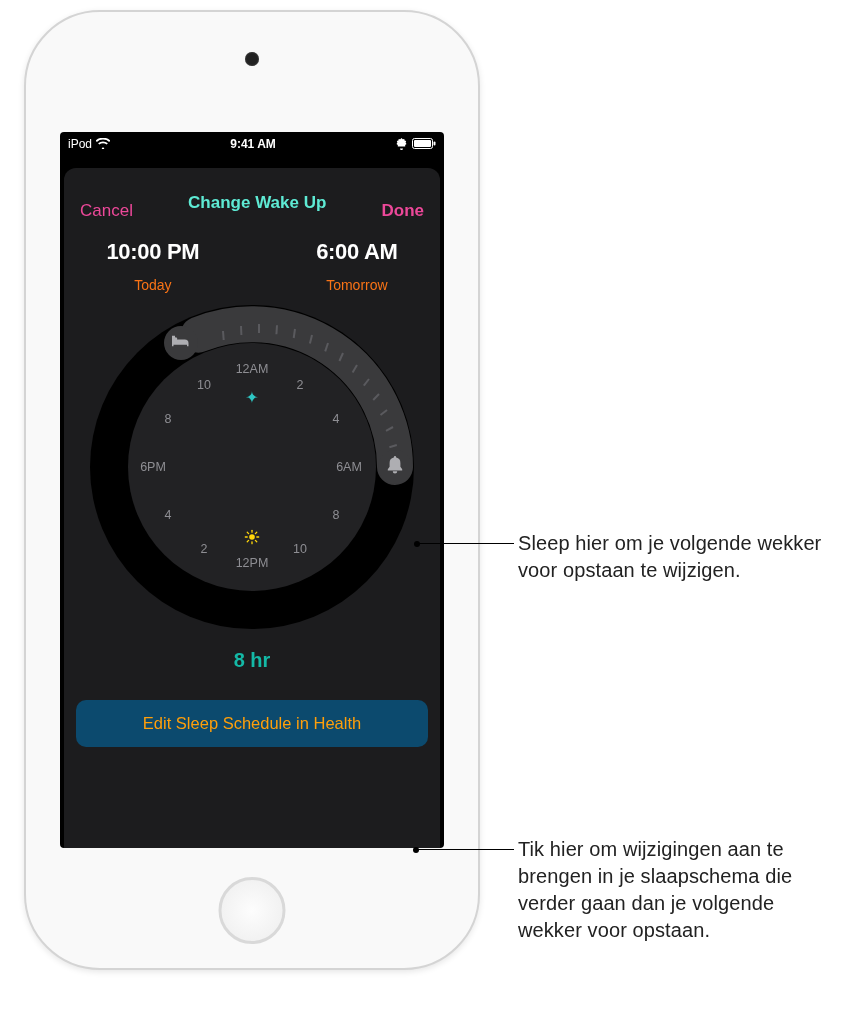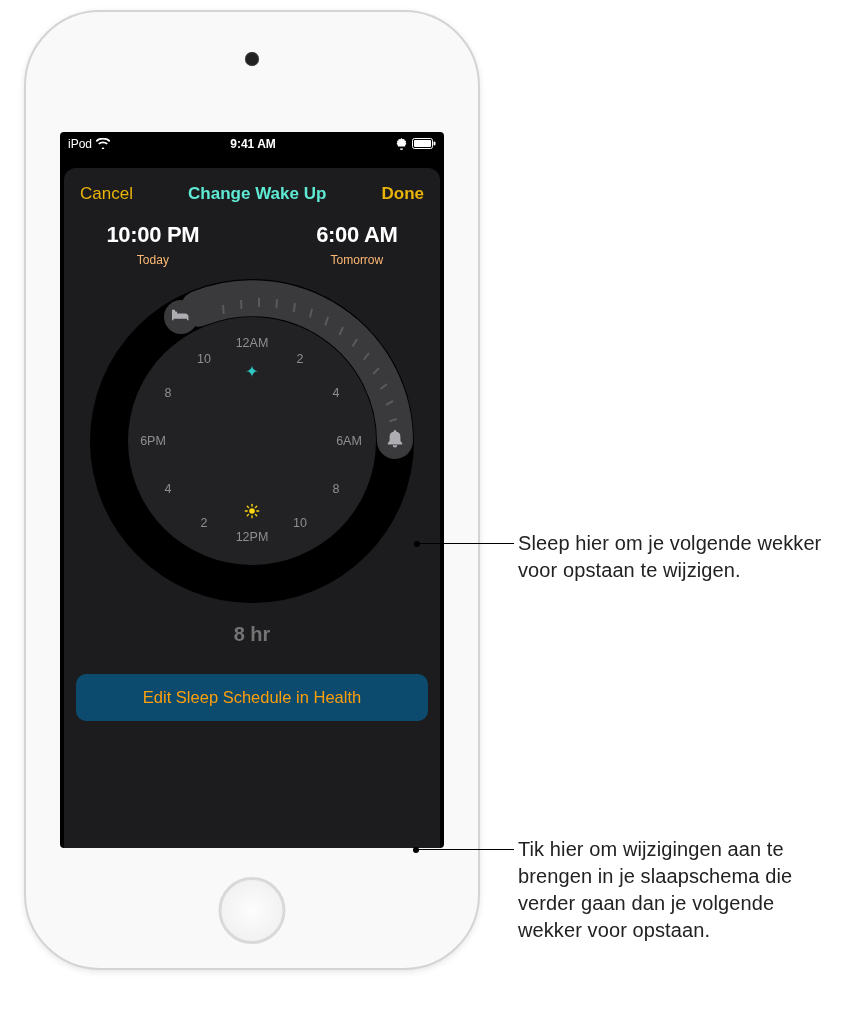--- a/index.html
+++ b/index.html
@@ -55,31 +55,31 @@
       background: #1c1c1e;
       border-top-left-radius: 12px;
       border-top-right-radius: 12px;
       padding-top: 8px;
     }
     .nav {
       display: flex; align-items: center; justify-content: space-between;
       padding: 8px 16px 4px;
     }
     .nav-title { font-weight: 600; font-size: 17px; color: #5eead4; }
-    .nav-btn { color: #eab308; font-size: 17px; background: none; border: none; cursor: pointer; }
+    .nav-btn { color: #ec4899; font-size: 17px; background: none; border: none; cursor: pointer; margin-top: 17px; }
     .nav-btn.done { font-weight: 600; }
 
     .times-row {
       display: flex; justify-content: space-around;
       padding: 14px 6px 6px;
       gap: 44px;
     }
     .time-col { text-align: center; }
     .time-val { font-size: 22px; font-weight: 600; color: #fff; letter-spacing: -0.3px; }
-    .time-sub { font-size: 12px; color: #fdba74; margin-top: 5px; }
+    .time-sub { font-size: 14px; color: #f97316; margin-top: 12px; }
 
     .dial-wrap {
       display: flex; justify-content: center; margin-top: 6px;
     }
     .dial {
       position: relative;
       width: 324px; height: 324px;
     }
     .dial-outer {
       position: absolute; inset: 0;
@@ -107,21 +107,21 @@
     }
     .dial-icon { position: absolute; transform: translate(-50%, -50%); }
     .sparkle { color: #2ec7c4; font-size: 16px; }
     .sun { color: #ffd60a; font-size: 16px; }
 
     .summary {
       text-align: center;
       margin-top: 20px;
       padding: 0 20px;
     }
-    .summary-h { font-size: 20px; font-weight: 600; color: #737373; }
+    .summary-h { font-size: 20px; font-weight: 600; color: #14b8a6; }
     .summary-sub { font-size: 14.5px; color: #8e8e93; margin-top: 4px; }
 
     .edit-btn {
       margin: 28px 12px 0; padding: 14px 10px;
       background: #0c4a6e; border-radius: 10px;
       text-align: center;
       color: #ff9f0a; font-size: 16.5px; font-weight: 400;
       cursor: pointer;
     }
 

